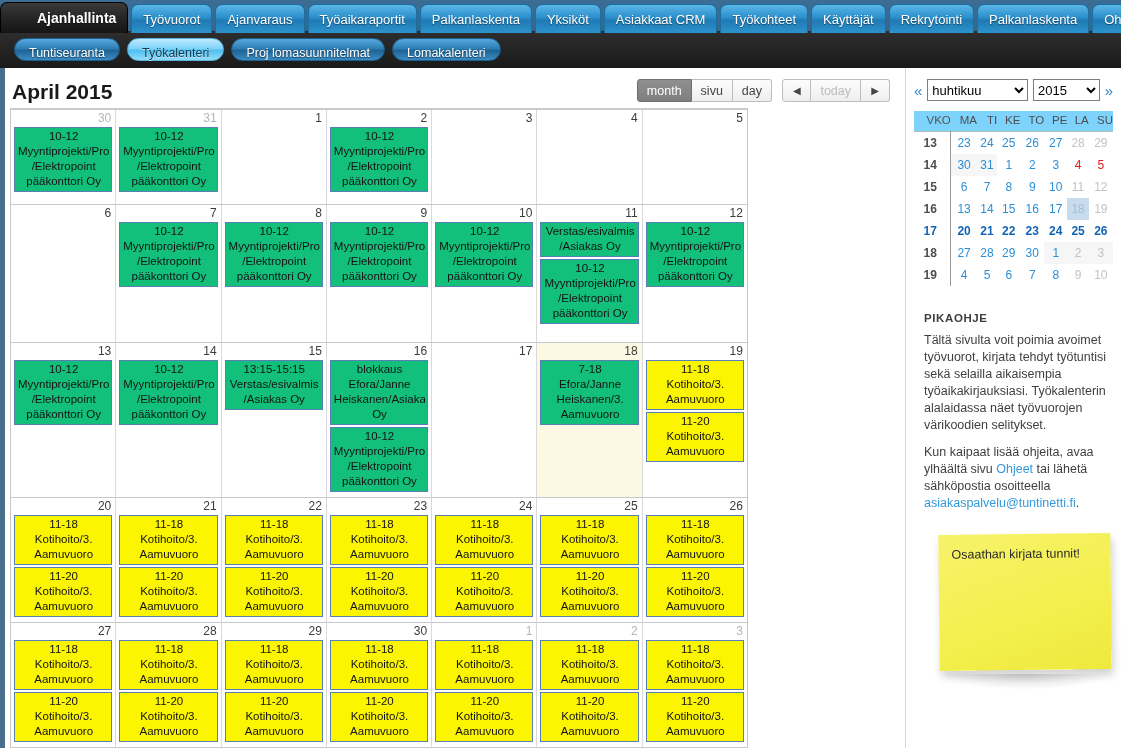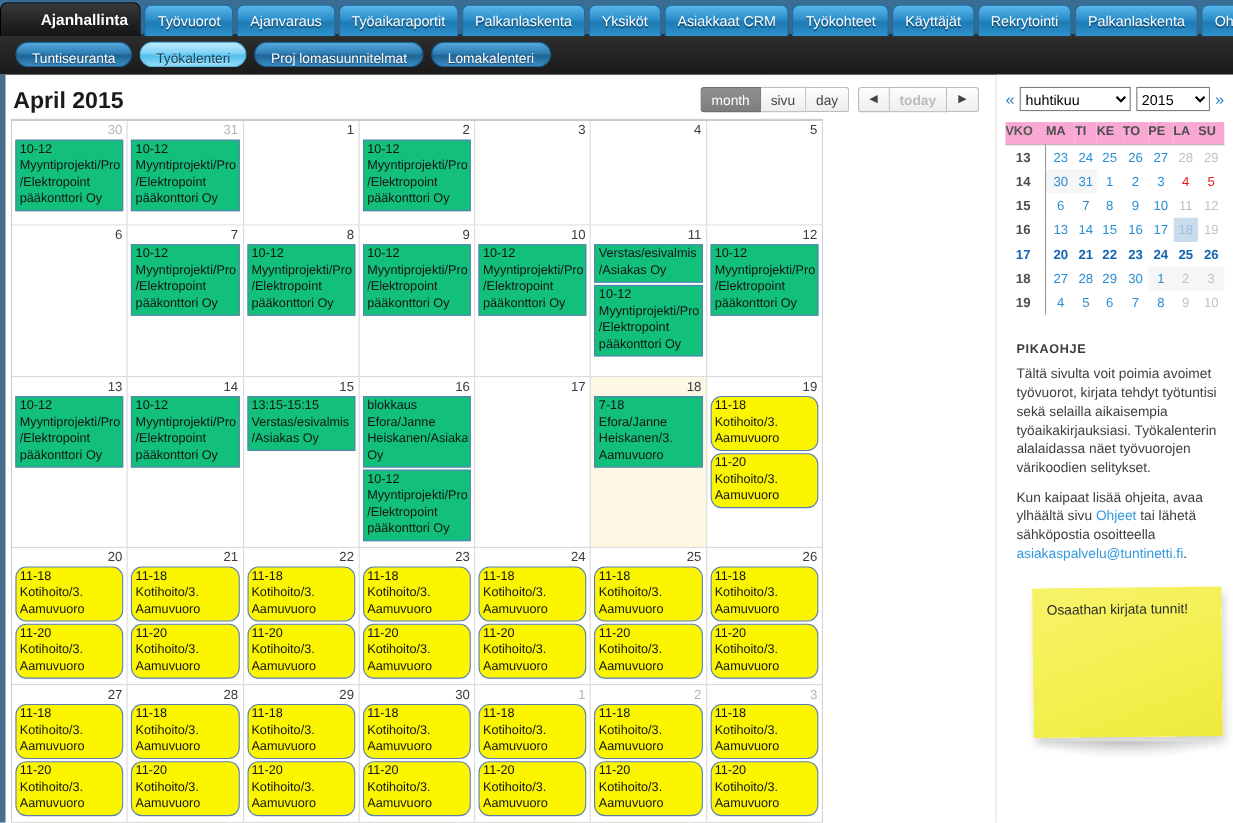--- a/index.html
+++ b/index.html
@@ -133,21 +133,21 @@
     height: 23px; min-width: 29px; padding: 0 9px;
     display: flex; align-items: center; justify-content: center;
     font-size: 12.5px; color: #444;
     background: linear-gradient(#fdfdfd, #eeeeee);
     border: 1px solid #bdbdbd;
     border-left: none;
     cursor: pointer;
   }
   .nbtn:first-child { border-left: 1px solid #bdbdbd; border-radius: 3px 0 0 3px; }
   .nbtn:last-child { border-radius: 0 3px 3px 0; }
-  .nbtn.disabled { color: #bbbbbb; font-weight: bold; }
+  .nbtn.disabled { color: #bbbbbb; }
   .arrow { font-size: 10px; line-height: 1; }
 
   
   #grid {
     position: absolute; left: 5px; top: 40px; width: 738px;
     border: 1px solid #c9c9c9;
     background: #ffffff;
   }
   #dowrow { display: flex; height: 21px; background: #f9f9f9; }
   .dow {
@@ -180,23 +180,24 @@
   .ev {
     margin: 0 3px 2px 3px;
     border: 1px solid #5a7fb5;
     font-size: 11.5px;
     line-height: 15px;
     color: #141414;
     padding: 1px 2px 2px 3px;
     overflow: hidden;
     white-space: nowrap;
     cursor: pointer;
+    text-align: center;
   }
   .ev.green { background: #12bf7b; }
-  .ev.yellow { background: #fbf500; border-radius: 10px; }
+  .ev.yellow { background: #fbf500; }
   .ev .ln { display: block; overflow: hidden; text-overflow: clip; }
 
   
   #side {
     position: absolute; left: 906px; top: 0; width: 215px; height: 680px;
     background: #ffffff;
     padding: 10px 8px 0 8px;
   }
   #monthpicker {
     display: flex; align-items: center; justify-content: center;
@@ -208,23 +209,23 @@
     font-size: 13px;
     height: 22px;
     border: 1px solid #7d7d7d;
     background: #ffffff;
   }
   #selMonth { width: 112px; }
   #selYear { width: 74px; }
 
   #mini { width: 199px; border-collapse: collapse; }
   #mini th {
-    font-size: 11.5px; color: #4d4d4d; font-weight: bold;
-    padding: 3px 0 5px 0; text-align: left;
-    background: #f9a8d4;
+    font-size: 11.5px; color: #4d4d4d; font-weight: normal;
+    padding: 3px 0 5px 0; text-align: right;
+    background: #7dd3fc;
   }
   #mini th.vko { color: #555; }
   #mini td {
     font-size: 12px; text-align: center;
     padding: 4px 0 4px 0;
     color: #2b8fd6;
   }
   #mini td.wknum { color: #4d4d4d; font-weight: bold; border-right: 1px solid #9a9a9a; padding-right:4px;}
   #mini td.mute { color: #c3c3c3; }
   #mini td.red { color: #e21b1b; }

